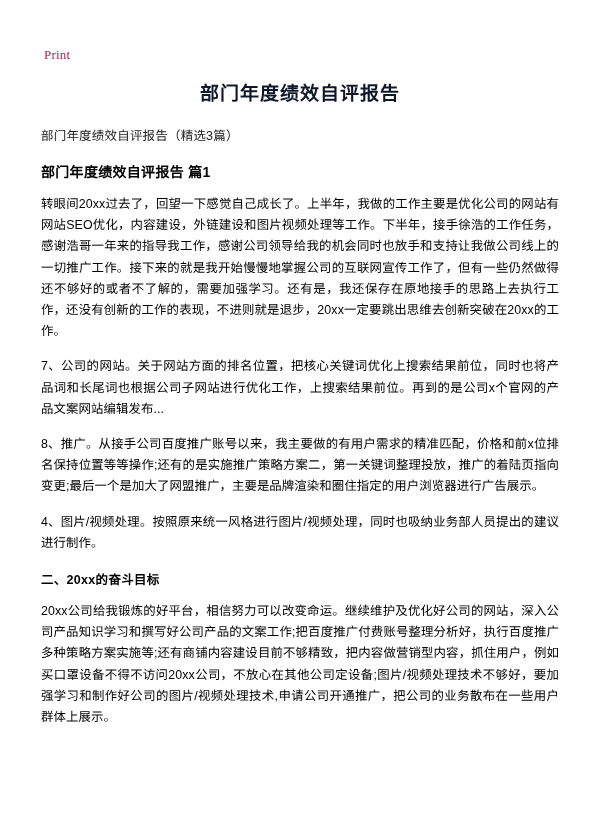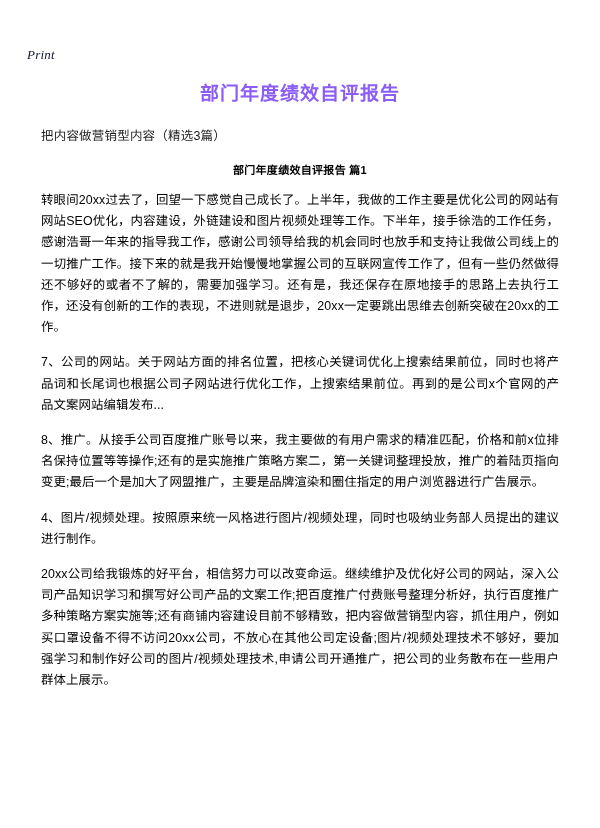--- a/index.html
+++ b/index.html
@@ -18,59 +18,57 @@
   }
   .page {
     width: 600px;
     height: 828px;
     box-sizing: border-box;
     background: #ffffff;
     position: relative;
   }
   .print-label {
     position: absolute;
-    left: 27px;
+    left: 44px;
     top: 47px;
     font-family: "Liberation Serif", "DejaVu Serif", serif;
     font-size: 13px;
     line-height: 15px;
-    color: #0f172a;
+    color: #be185d;
     letter-spacing: 0.2px;
-    font-style: italic;
   }
   .content {
     position: absolute;
     left: 41px;
     top: 76px;
     width: 518px;
   }
   .doc-title {
     font-family: "Liberation Sans", "DejaVu Sans", sans-serif;
     font-size: 19px;
     font-weight: bold;
     text-align: center;
-    color: #8b5cf6;
+    color: #0f172a;
     letter-spacing: 1px;
     margin: 0 0 22px 0;
     padding-top: 2px;
   }
   .subtitle {
     font-size: 12.5px;
     line-height: 18px;
     color: #1c1c1c;
     margin: 0 0 16px 0;
     letter-spacing: 0.2px;
   }
   .chapter-heading {
-    font-size: 11px;
+    font-size: 14px;
     font-weight: bold;
     color: #000000;
     margin: 0 0 13px 0;
     letter-spacing: 0.3px;
-    text-align: center;
   }
   .section-heading {
     font-size: 12.5px;
     font-weight: bold;
     color: #000000;
     margin: 15px 0 13px 0;
     letter-spacing: 0.3px;
   }
   .para {
     font-size: 12.4px;
@@ -90,31 +88,32 @@
 <body>
 
 <div class="page">
 
   <div class="print-label">Print</div>
 
   <div class="content">
 
     <h1 class="doc-title">部门年度绩效自评报告</h1>
 
-    <p class="subtitle">把内容做营销型内容（精选3篇）</p>
+    <p class="subtitle">部门年度绩效自评报告（精选3篇）</p>
 
     <h2 class="chapter-heading">部门年度绩效自评报告 篇1</h2>
 
     <p class="para">转眼间20xx过去了，回望一下感觉自己成长了。上半年，我做的工作主要是优化公司的网站有网站SEO优化，内容建设，外链建设和图片视频处理等工作。下半年，接手徐浩的工作任务，感谢浩哥一年来的指导我工作，感谢公司领导给我的机会同时也放手和支持让我做公司线上的一切推广工作。接下来的就是我开始慢慢地掌握公司的互联网宣传工作了，但有一些仍然做得还不够好的或者不了解的，需要加强学习。还有是，我还保存在原地接手的思路上去执行工作，还没有创新的工作的表现，不进则就是退步，20xx一定要跳出思维去创新突破在20xx的工作。</p>
 
 
     <p class="para">7、公司的网站。关于网站方面的排名位置，把核心关键词优化上搜索结果前位，同时也将产品词和长尾词也根据公司子网站进行优化工作，上搜索结果前位。再到的是公司x个官网的产品文案网站编辑发布...</p>
 
     <p class="para">8、推广。从接手公司百度推广账号以来，我主要做的有用户需求的精准匹配，价格和前x位排名保持位置等等操作;还有的是实施推广策略方案二，第一关键词整理投放，推广的着陆页指向变更;最后一个是加大了网盟推广，主要是品牌渲染和圈住指定的用户浏览器进行广告展示。</p>
 
 
     <p class="para">4、图片/视频处理。按照原来统一风格进行图片/视频处理，同时也吸纳业务部人员提出的建议进行制作。</p>
 
+    <h3 class="section-heading">二、20xx的奋斗目标</h3>
 
     <p class="para">20xx公司给我锻炼的好平台，相信努力可以改变命运。继续维护及优化好公司的网站，深入公司产品知识学习和撰写好公司产品的文案工作;把百度推广付费账号整理分析好，执行百度推广多种策略方案实施等;还有商铺内容建设目前不够精致，把内容做营销型内容，抓住用户，例如买口罩设备不得不访问20xx公司，不放心在其他公司定设备;图片/视频处理技术不够好，要加强学习和制作好公司的图片/视频处理技术,申请公司开通推广，把公司的业务散布在一些用户群体上展示。</p>
 
   </div>
 </div>
 
 </body></html>

